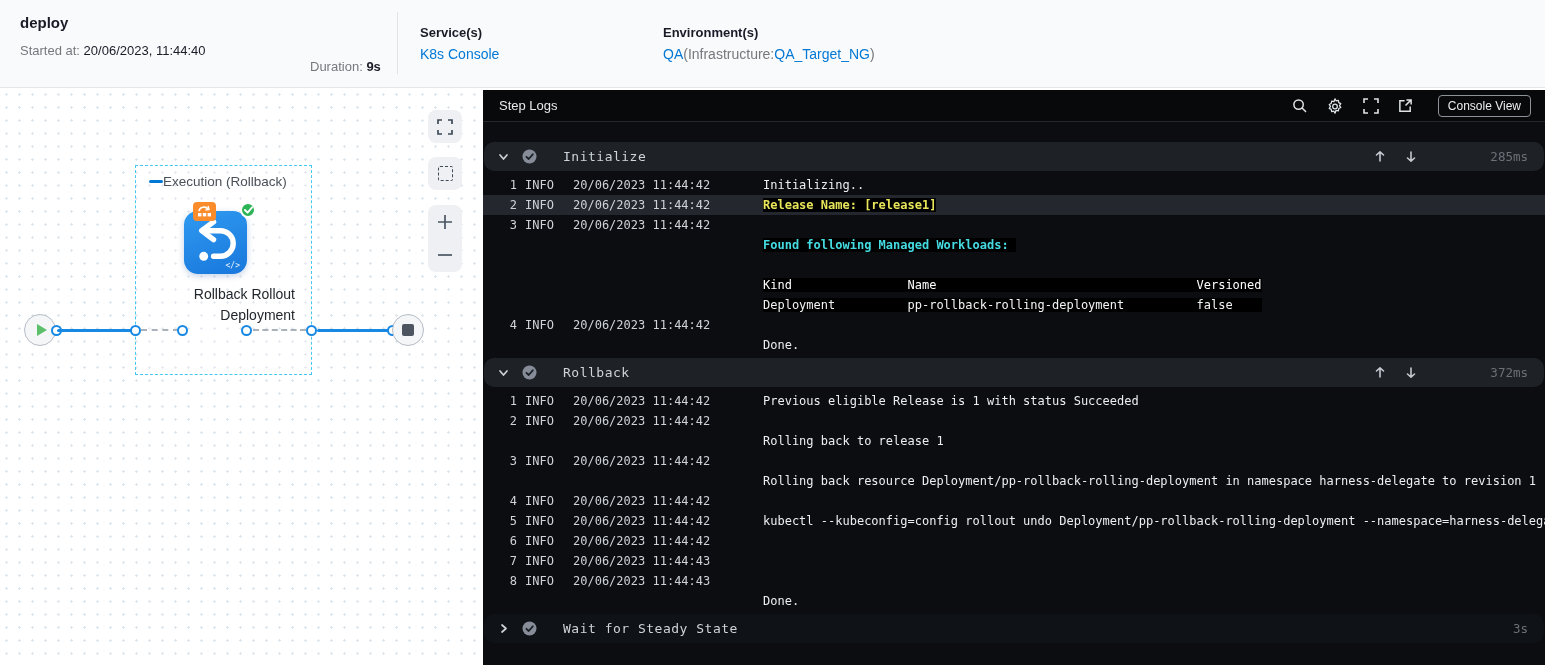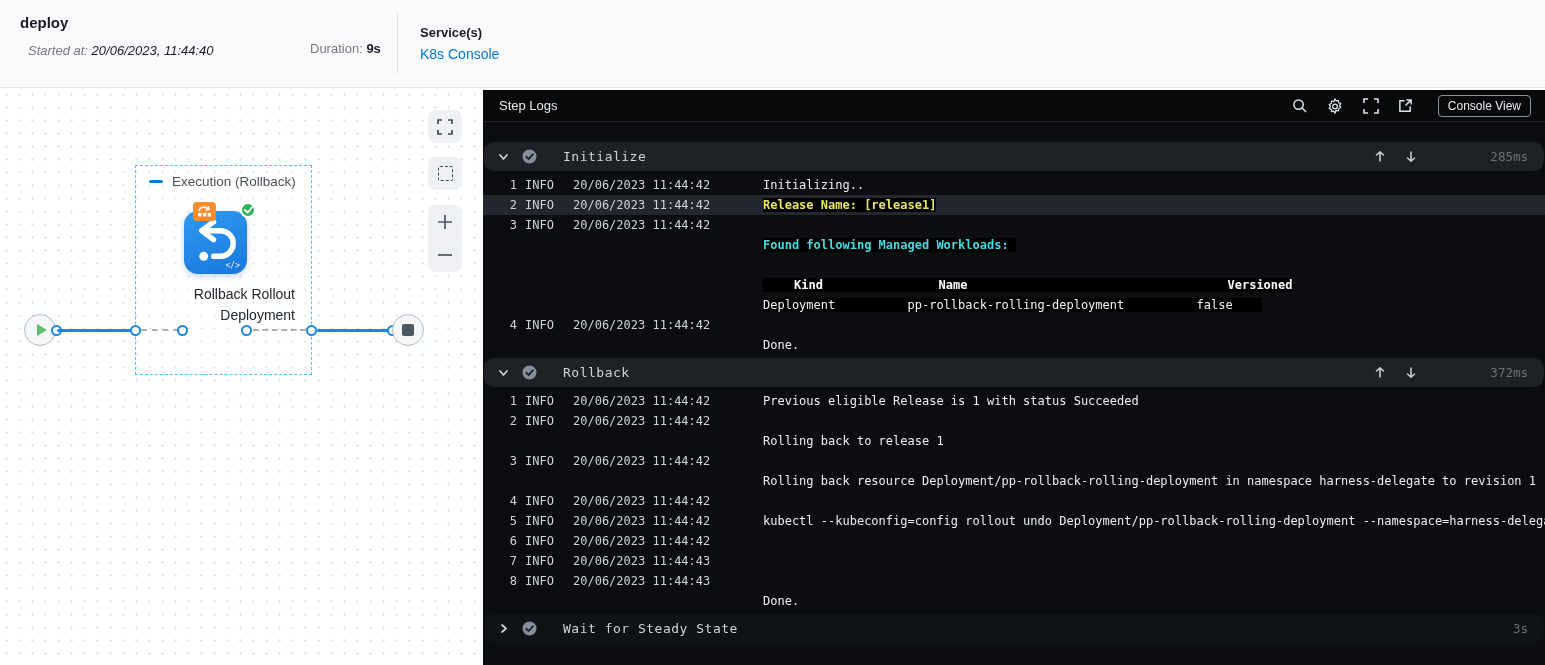--- a/index.html
+++ b/index.html
@@ -4,39 +4,39 @@
 <style>
   * { margin:0; padding:0; box-sizing:border-box; }
   body { font-family:"Liberation Sans", sans-serif; background:#fff; }
   #app { position:relative; width:1545px; height:665px; overflow:hidden; background:#fff; }
 
   
   .top-header { position:absolute; left:0; top:0; width:1545px; height:88px;
     background:#f9fafb; border-bottom:1px solid #e4e6ea; }
   .th-left { position:absolute; left:20px; top:14px; }
   .th-title { font-size:15px; font-weight:700; color:#1b1b28; }
-  .th-meta { position:absolute; left:28px; top:43px; font-size:13px; color:#77787e;font-style:italic; }
+  .th-meta { position:absolute; left:20px; top:43px; font-size:13px; color:#77787e; }
   .th-meta b { color:#1b1b28; font-weight:400; }
-  .th-duration { position:absolute; left:310px; top:41px; font-size:13px; color:#77787e; }
+  .th-duration { position:absolute; left:310px; top:59px; font-size:13px; color:#77787e; }
   .th-divider { position:absolute; left:397px; top:12px; width:1px; height:62px; background:#e1e3e7; }
   .th-block { position:absolute; top:25px; }
   .th-block .lbl { font-size:13px; font-weight:700; color:#1b1b28; margin-bottom:6px; }
   .th-block .val { font-size:14px; color:#0278d5; }
   .th-block .val .dim { color:#77787e; }
   .svc-block { left:420px; }
   .env-block { left:663px; }
   a.link { color:#0278d5; text-decoration:none; cursor:pointer; }
 
   
   .canvas { position:absolute; left:0; top:88px; width:483px; height:577px; background:#fff;
     background-image:radial-gradient(circle, #dde5ed 1.1px, transparent 1.4px);
     background-size:13px 13px; overflow:hidden; }
   .exec-box { position:absolute; left:135px; top:77px; width:177px; height:210px;
     border:1px dashed #45c7f1; background:rgba(255,255,255,0.25); }
-  .exec-label { position:absolute; left:13px; top:8px; display:flex; align-items:center; gap:9px; }
+  .exec-label { position:absolute; left:13px; top:8px; display:flex; align-items:center; }
   .exec-dash { width:14px; height:3px; background:#0278d5; border-radius:2px; }
   .exec-label-text { font-size:13.5px; color:#4a5058; white-space:nowrap; }
 
   .gnode { position:absolute; width:32px; height:32px; border-radius:50%;
     background:#f4f6f8; border:1.5px solid #b7bdc7; display:flex; align-items:center; justify-content:center; }
   .play-tri { width:0; height:0; border-left:10px solid #5cc06a; border-top:6px solid transparent;
     border-bottom:6px solid transparent; margin-left:3px; }
   .stop-sq { width:12px; height:12px; background:#4d5560; border-radius:2px; }
 
   .ring { position:absolute; width:11px; height:11px; border-radius:50%;
@@ -86,21 +86,21 @@
 
   .lrow { height:20px; display:flex; align-items:center; padding-left:12px; font-size:12px; line-height:20px; }
   .lrow.hl { background:#24282e; }
   .ln { width:22px; text-align:right; color:#cfd3d8; flex:none; }
   .ll { width:40px; margin-left:8px; color:#cfd3d8; flex:none; }
   .lt { width:190px; margin-left:8px; color:#cfd3d8; flex:none; white-space:pre; }
   .lm { flex:1; overflow:hidden; white-space:pre; color:#eceef0; }
   .lm span { white-space:pre; }
   .ansi-y { color:#e9e65a; font-weight:700; background:#000; }
   .ansi-c { color:#45dbe2; font-weight:700; background:#000; }
-  .ansi-th { color:#fff; font-weight:700; background:#000;padding-left:31px; }
+  .ansi-th { color:#fff; font-weight:400; background:#000; }
   .ansi-td { color:#f2f3f4; background:#000; }
 </style>
 </head>
 <body>
 
 <div id="app">
 
   <div class="top-header">
     <div class="th-left">
       <div class="th-title">deploy</div>
@@ -110,20 +110,26 @@
       <b>20/06/2023, 11:44:40</b>
     </div>
     <div class="th-duration">
       <span>Duration:</span>
       <b style="color:#1b1b28">9s</b>
     </div>
     <div class="th-divider"></div>
     <div class="th-block svc-block">
       <div class="lbl">Service(s)</div>
       <div class="val"><a class="link">K8s Console</a></div>
+    </div>
+    <div class="th-block env-block">
+      <div class="lbl">Environment(s)</div>
+      <div class="val">
+        <a class="link">QA</a><span class="dim">(Infrastructure:</span><a class="link">QA_Target_NG</a><span class="dim">)</span>
+      </div>
     </div>
   </div>
 
   <div class="canvas">
 
     <div class="gnode" style="left:24px; top:226px;">
       <div class="play-tri"></div>
     </div>
     <div class="ring" style="left:51px; top:237px;"></div>
     <div class="sline" style="left:57px; top:241px; width:79px;"></div>

